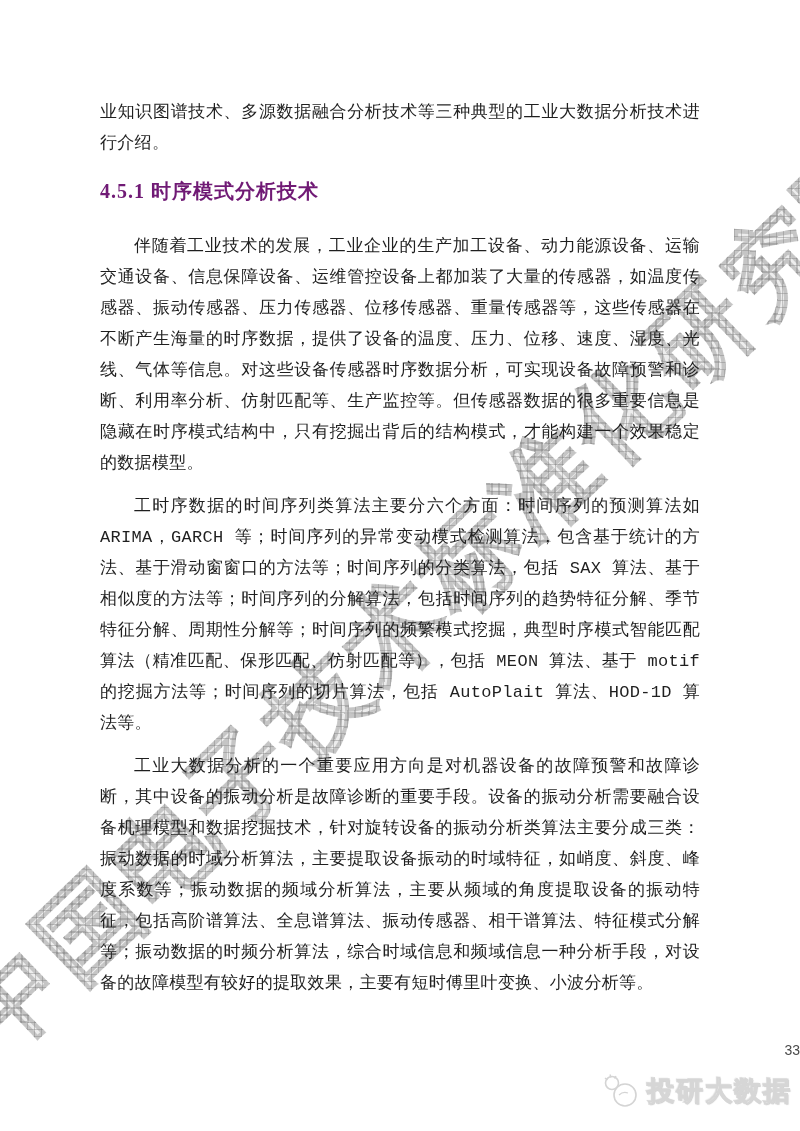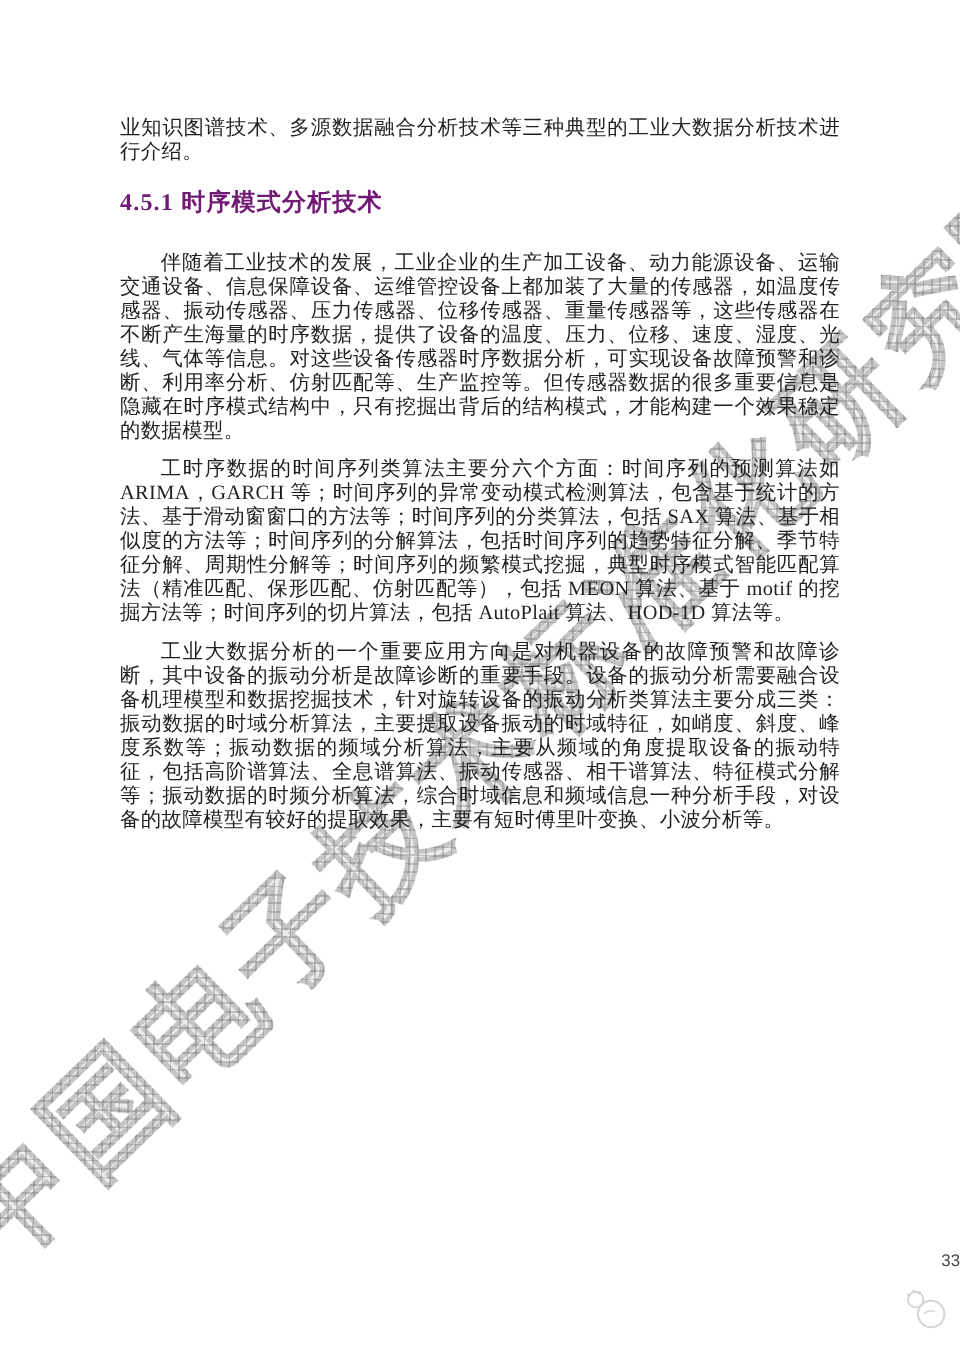--- a/index.html
+++ b/index.html
@@ -43,25 +43,25 @@
   }
 
   
   .content {
     position: absolute;
     inset: 0;
     padding: 97px 100px 0 100px;
   }
   .para {
     font-size: 17px;
-    line-height: 20px;
+    line-height: 31px;
     text-align: justify;
     letter-spacing: 0.3px;
     margin-bottom: 12px;
-    font-family: Liberation Serif, serif;
+    font-family: Liberation Mono, monospace;
   }
   .para.indent { text-indent: 2em; }
   .section-heading {
     font-family: Liberation Serif, serif;
     font-weight: 700;
     font-size: 20px;
     line-height: 26px;
     letter-spacing: 1px;
     color: #701a75;
     margin: 19px 0 27px 0;
@@ -123,15 +123,16 @@
 
   <div class="brand-mark">
     <svg class="brand-logo" viewBox="0 0 40 38" xmlns="http://www.w3.org/2000/svg">
       <g fill="none" stroke="#d4d4d4" stroke-width="1.6">
         <circle cx="24" cy="23" r="11" fill="#ffffff"></circle>
         <circle cx="11" cy="11" r="6.5" fill="#ffffff"></circle>
         <path d="M4 6 l2.5 2 M9 2.5 l1 3 M15 4 l-1.5 2.5" stroke-width="1.4"></path>
         <path d="M18 23 q4 -4 9 -2" stroke-width="1.2"></path>
       </g>
     </svg>
+    <span class="brand-text">投研大数据</span>
   </div>
 
 </div>
 
 </body></html>

